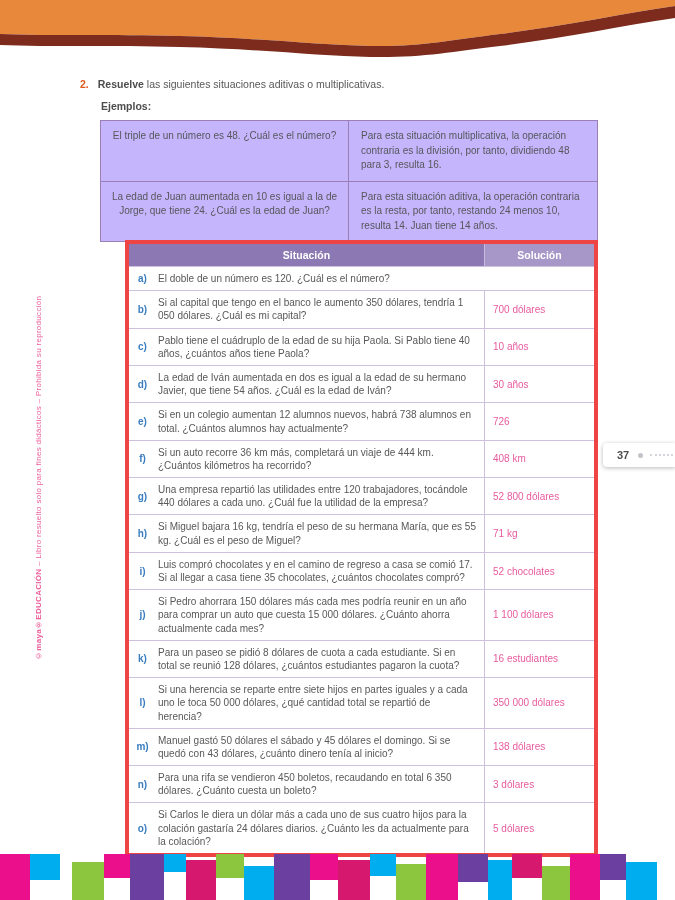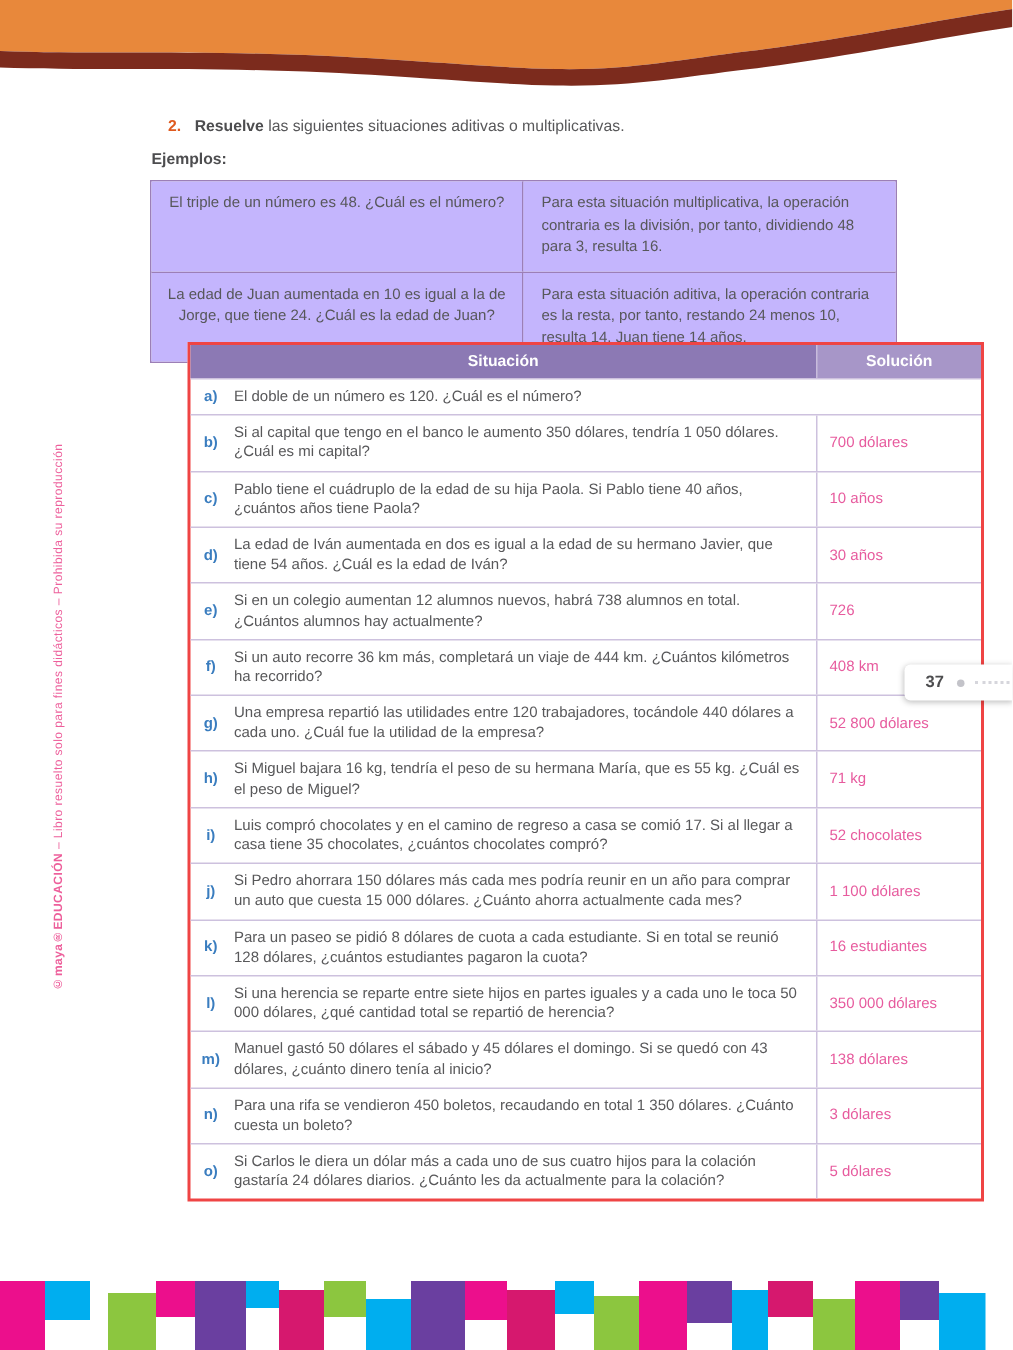--- a/index.html
+++ b/index.html
@@ -7,34 +7,34 @@
   body { font-family:"Liberation Sans","DejaVu Sans",sans-serif; }
   .page {
     position:relative; width:675px; height:900px; margin:0 auto;
     background:#ffffff; overflow:hidden;
   }
 
   
   .header-wave { position:absolute; top:0; left:0; width:675px; height:60px; display:block; }
 
   
-  .exercise-line { position:absolute; left:80px; top:78px; width:520px; font-size:10.5px; color:#58585a;margin-left:32px; }
+  .exercise-line { position:absolute; left:80px; top:78px; width:520px; font-size:10.5px; color:#58585a; }
   .exercise-line .num { color:#df5a1e; font-weight:bold; margin-right:9px; }
   .exercise-line b { color:#4d4d4f; }
   .examples-label { position:absolute; left:101px; top:100px; font-size:10.5px; font-weight:bold; color:#4d4d4f; }
 
   
   .examples { position:absolute; left:100px; top:120px; width:498px; border:1px solid #9c7fb6; }
   .ex-row { display:grid; grid-template-columns:1fr 1fr; }
   .ex-row + .ex-row { border-top:1px solid #9c7fb6; }
   .ex-sit { background:#c4b5fd; border-right:1px solid #9c7fb6; padding:8px 8px; font-size:10px; line-height:1.45; color:#57575a;text-align:center; }
   .ex-exp { background:#c4b5fd; padding:8px 12px; font-size:10px; line-height:1.45; color:#57575a; }
 
   
-  .sit-table { position:absolute; left:125px; top:228px; width:531px; border:2px solid #ef4444; background:#fff; }
+  .sit-table { position:absolute; left:125px; top:240px; width:473px; border:4px solid #ef4444; background:#fff; }
   .thead { display:grid; grid-template-columns:1fr 110px; }
   .th-sit { background:#8c79b4; color:#ffffff; font-weight:bold; font-size:10.5px; text-align:center; padding:5px 0; }
   .th-sol { background:#a796c8; color:#ffffff; font-weight:bold; font-size:10.5px; text-align:center; padding:5px 0; border-left:1px solid #c8bbdc; }
   .trow { display:grid; grid-template-columns:27px 1fr 110px; border-top:1px solid #cdc1de; }
   .td-letter { display:flex; align-items:center; justify-content:center; color:#3a7dbf; font-weight:bold; font-size:10px; }
   .td-sit { display:flex; align-items:center; padding:5px 8px 5px 2px; font-size:10px; line-height:1.32; color:#58585a; }
   .td-sol { display:flex; align-items:center; border-left:1px solid #cdc1de; padding:5px 8px; font-size:10px; color:#e75b9e; }
 
   
   .watermark {
@@ -166,21 +166,21 @@
   </div>
 
   <div class="trow">
     <div class="td-letter">m)</div>
     <div class="td-sit">Manuel gastó 50 dólares el sábado y 45 dólares el domingo.  Si se quedó con 43 dólares, ¿cuánto dinero tenía al inicio?</div>
     <div class="td-sol">138 dólares</div>
   </div>
 
   <div class="trow">
     <div class="td-letter">n)</div>
-    <div class="td-sit">Para una rifa se vendieron 450 boletos, recaudando en total 1 350 dólares. ¿Cuánto cuesta un boleto?</div>
+    <div class="td-sit">Para una rifa se vendieron 450 boletos, recaudando en total 6 350 dólares. ¿Cuánto cuesta un boleto?</div>
     <div class="td-sol">3 dólares</div>
   </div>
 
   <div class="trow">
     <div class="td-letter">o)</div>
     <div class="td-sit">Si Carlos le diera un dólar más a cada uno de sus cuatro hijos para la colación gastaría 24 dólares diarios. ¿Cuánto les da actualmente para la colación?</div>
     <div class="td-sol">5 dólares</div>
   </div>
 </div>
   </div>

